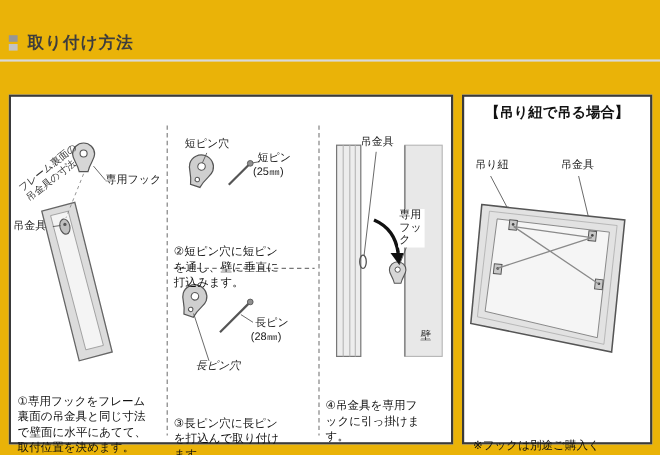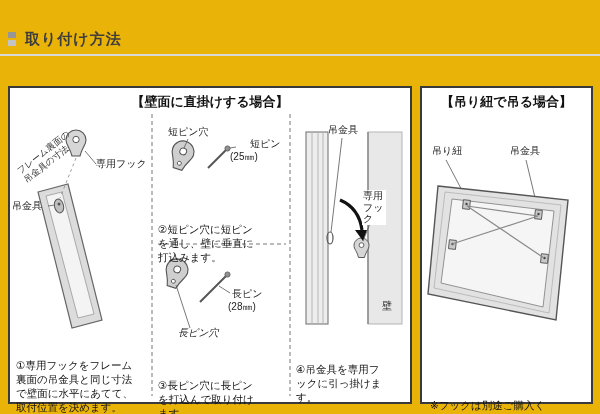--- a/index.html
+++ b/index.html
@@ -118,29 +118,28 @@
       <g transform="translate(344,150) scale(0.75)">
         <path d="M10 0 C15.5 0 20 4.5 20 10 C20 15 16 17.5 14 26 L6 26 C4 17.5 0 15 0 10 C0 4.5 4.5 0 10 0 Z" fill="#d6d6d6" stroke="#555" stroke-width="1.3"></path>
         <circle cx="10" cy="9.5" r="3.2" fill="#fff" stroke="#555" stroke-width="1.2"></circle>
       </g>
       <path d="M330 112 Q 349 120 352 142" fill="none" stroke="#111" stroke-width="3.2"></path>
       <polygon points="353,153 345,142 357,142" fill="#111"></polygon>
       <line x1="332" y1="50" x2="321" y2="144" stroke="#555" stroke-width="0.8"></line>
       <line x1="363" y1="128" x2="353" y2="153" stroke="#555" stroke-width="0.8"></line>
     </svg>
 
-    <div class="ptitle">【壁面に直掛けする場合】</div>
 
     <div class="dimrot">フレーム裏面の吊金具の寸法</div>
     <div class="lbl" style="left:86px; top:70px;">専用フック</div>
     <div class="lbl" style="left:2px; top:112px;">吊金具</div>
     <div class="caption" style="left:6px; top:238px; width:124px;">①専用フックをフレーム裏面の吊金具と同じ寸法で壁面に水平にあてて、取付位置を決めます。</div>
 
     <div class="lbl" style="left:158px; top:38px;">短ピン穴</div>
-    <div class="lbl" style="left:240px; top:50px;">短ピン</div>
+    <div class="lbl" style="left:224px; top:50px;">短ピン</div>
     <div class="lbl" style="left:220px; top:63px;">(25㎜)</div>
     <div class="caption" style="left:148px; top:102px; width:102px;">②短ピン穴に短ピンを通し、壁に垂直に打込みます。</div>
 
     <div class="lbl" style="left:222px; top:200px;">長ピン</div>
     <div class="lbl" style="left:218px; top:213px;">(28㎜)</div>
     <div class="lbl" style="left:168px; top:239px;font-style:italic;">長ピン穴</div>
     <div class="caption" style="left:148px; top:258px; width:102px;">③長ピン穴に長ピンを打込んで取り付けます。</div>
 
     <div class="lbl" style="left:318px; top:36px;">吊金具</div>
     <div class="lbl wrap hook4lbl" style="left:352px; top:102px;">専用フック</div>

